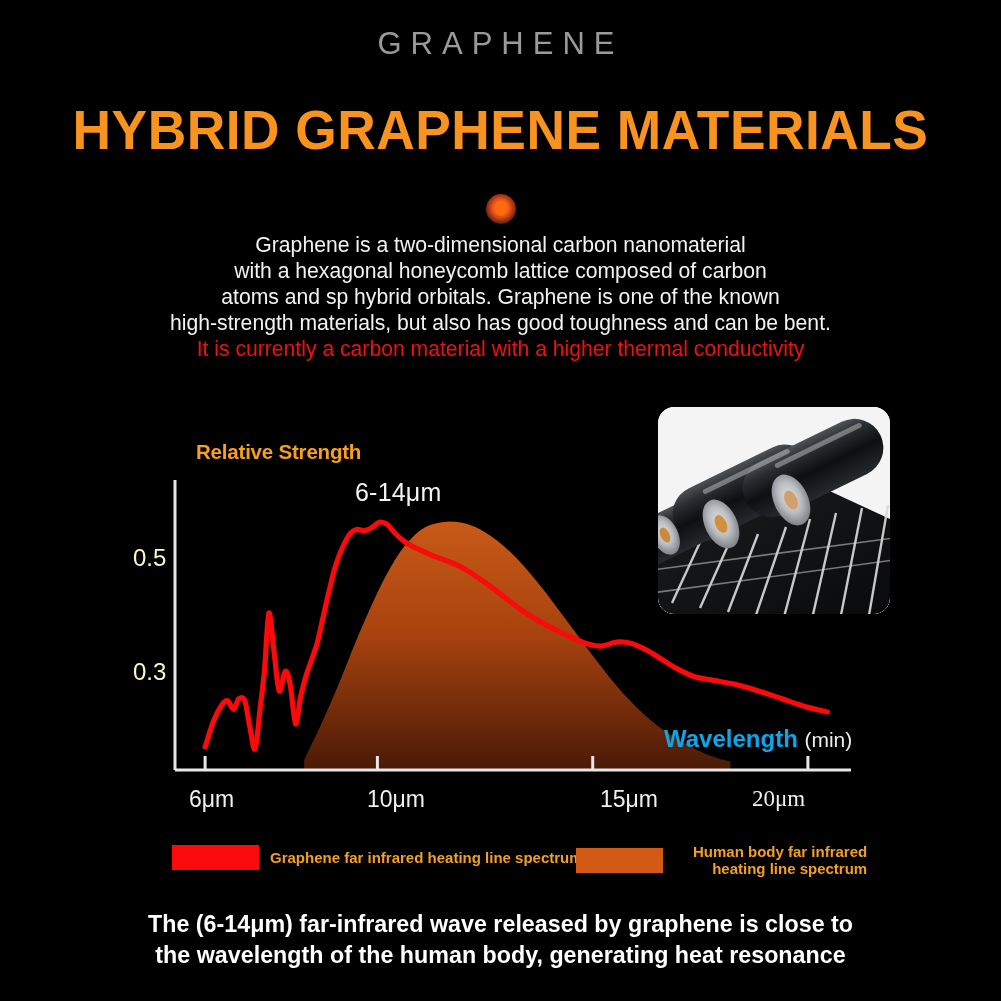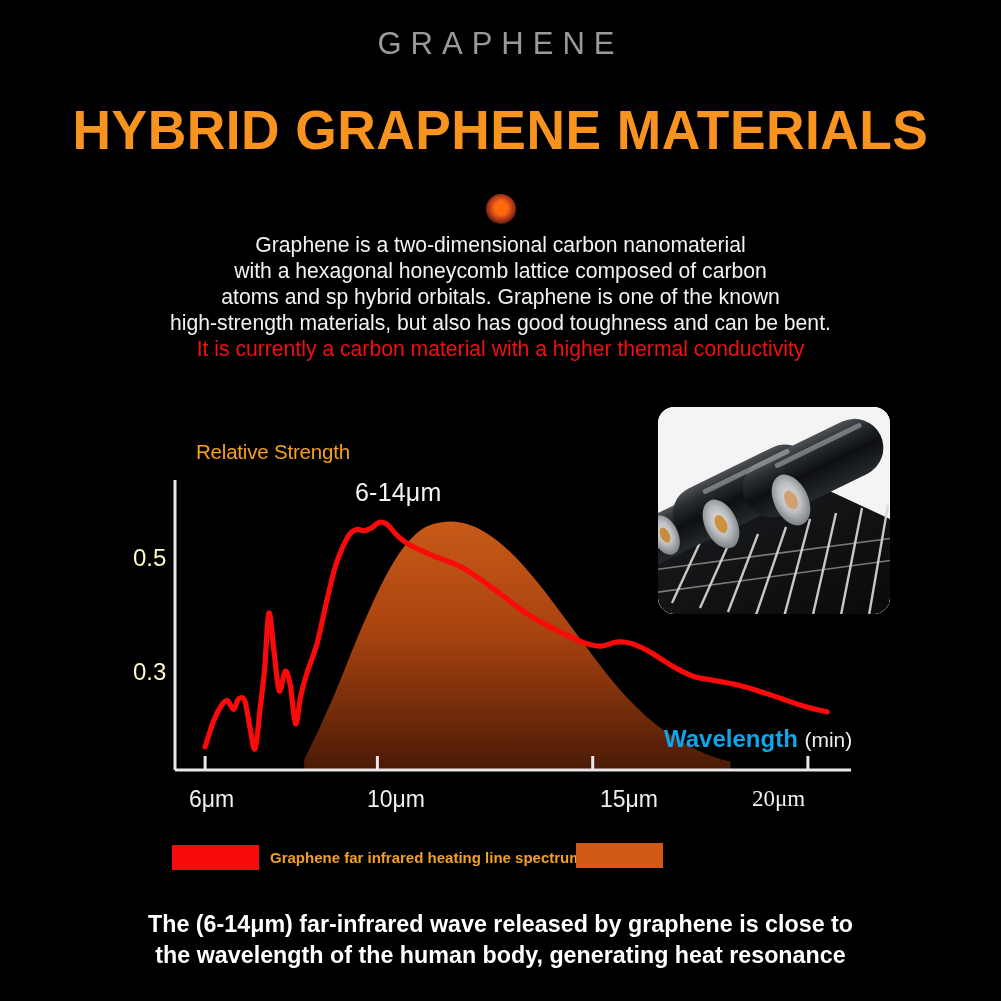--- a/index.html
+++ b/index.html
@@ -96,21 +96,21 @@
     height: 440px;
   }
   .chart svg { display: block; }
 
   .ylabel {
     position: absolute;
     left: 196px;
     top: 440px;
     color: #F6A01B;
     font-size: 20.5px;
-    font-weight: 400;
+    font-weight: 700;
     font-family: "Liberation Sans", sans-serif;
     letter-spacing: -0.2px;
   }
   .band-note {
     position: absolute;
     left: 355px;
     top: 478px;
     color: #f4f4f4;
     font-size: 25px;
     font-family: "Liberation Sans", sans-serif;
@@ -339,20 +339,22 @@
     </svg>
   </div>
 
   <div class="legend">
     <div class="legend-item one">
       <span class="swatch red"></span>
       <span class="legend-text">Graphene far infrared heating line spectrum</span>
     </div>
     <div class="legend-item two">
       <span class="swatch orange"></span>
+      <span class="legend-text">Human body far infrared
+heating line spectrum</span>
     </div>
   </div>
 
   <div class="caption">
     <span class="line">The (6-14μm) far-infrared wave released by graphene is close to</span>
     <span class="line">the wavelength of the human body, generating heat resonance</span>
   </div>
 
 </div>
 

